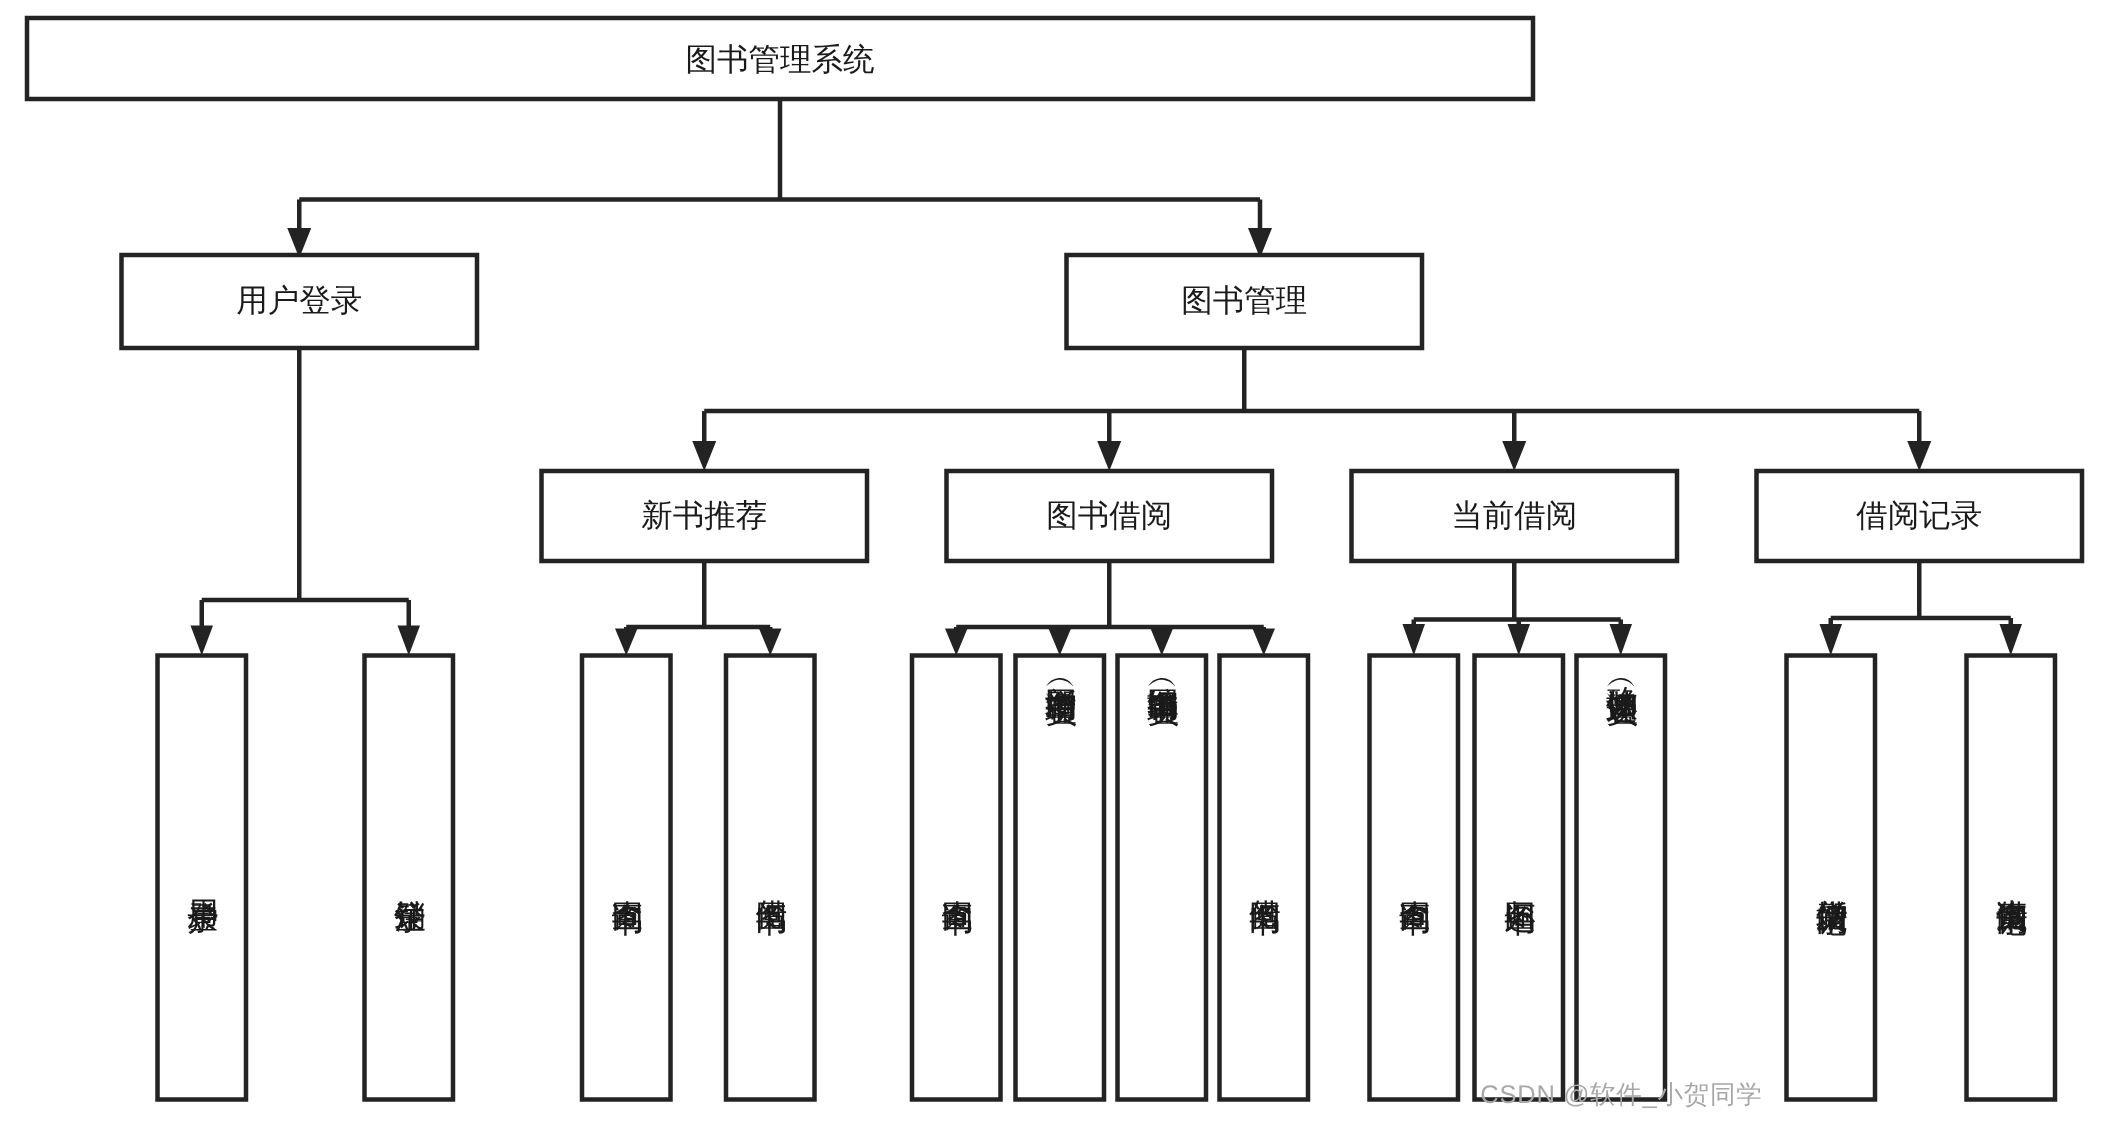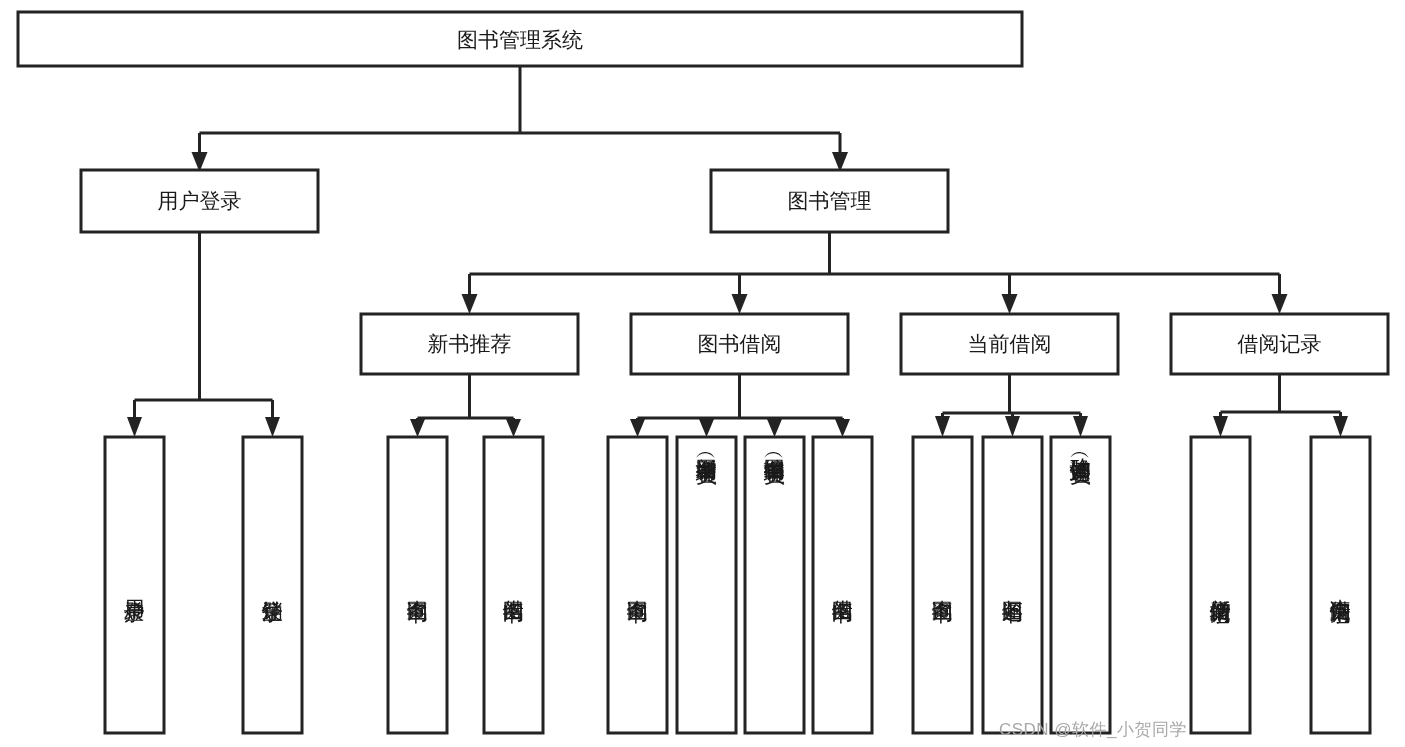--- a/index.html
+++ b/index.html
@@ -66,21 +66,21 @@
     display: flex;
     align-items: center;
     justify-content: center;
   }
   .leaf-label.top-align {
     justify-content: flex-start;
     padding-top: 4px;
   }
   #watermark {
     position: absolute;
-    right: 8px;
+    right: 20px;
     bottom: 6px;
     font-family: "Liberation Sans", "DejaVu Sans", sans-serif;
     font-size: 17px;
     color: #a8a8a8;
     white-space: nowrap;
     letter-spacing: 0.5px;
   }
 </style>
 </head>
 <body>

